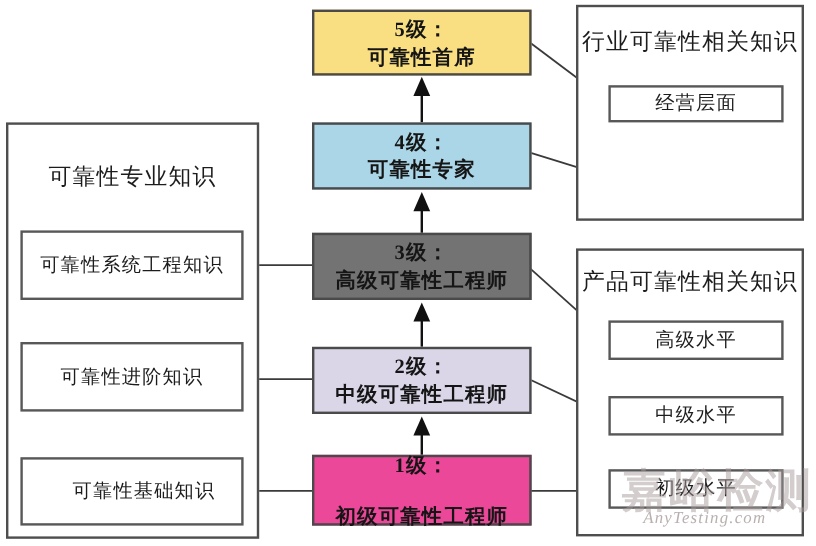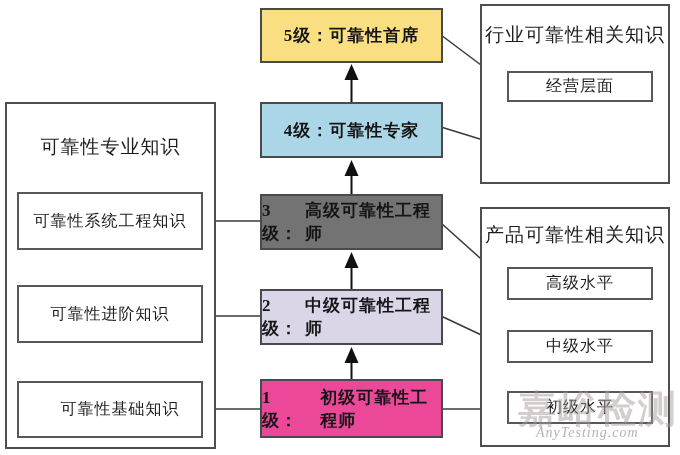--- a/index.html
+++ b/index.html
@@ -34,21 +34,21 @@
   .rt1{left:507px;top:132px;width:146px;height:31px;}
 
   .rb-panel{left:480px;top:207px;width:190px;height:240px;}
   .rb-panel .panel-title{top:13px;}
   .rb0{left:507px;top:267px;width:146px;height:33px;}
   .rb1{left:507px;top:330px;width:146px;height:33px;}
   .rb2{left:507px;top:391px;width:146px;height:33px;}
 
   .level{
     position:absolute;left:260px;width:183px;border:2px solid #4a4a4a;
-    box-sizing:border-box;z-index:2;display:flex;flex-direction:row;
+    box-sizing:border-box;z-index:2;display:flex;flex-direction:column;
     align-items:center;justify-content:center;
     font-family:"Liberation Serif", serif;font-weight:bold;
     font-size:17px;line-height:23px;color:#151515;letter-spacing:1px;
   }
   .lv5{top:8px;height:55px;}
   .lv4{top:102px;height:56px;}
   .lv3{top:194px;height:56px;}
   .lv2{top:289px;height:56px;}
   .lv1{top:379px;height:59px;}
 

